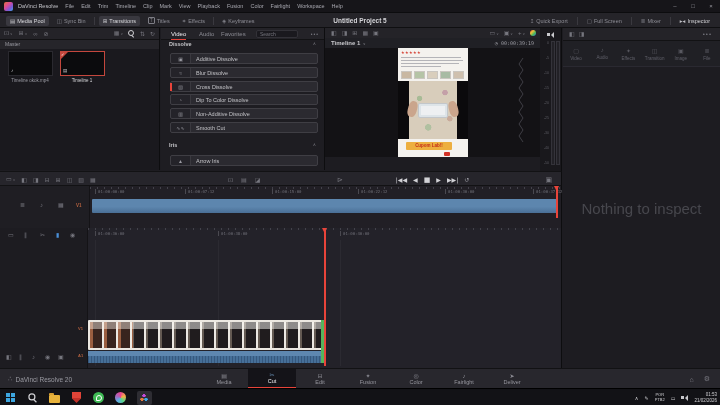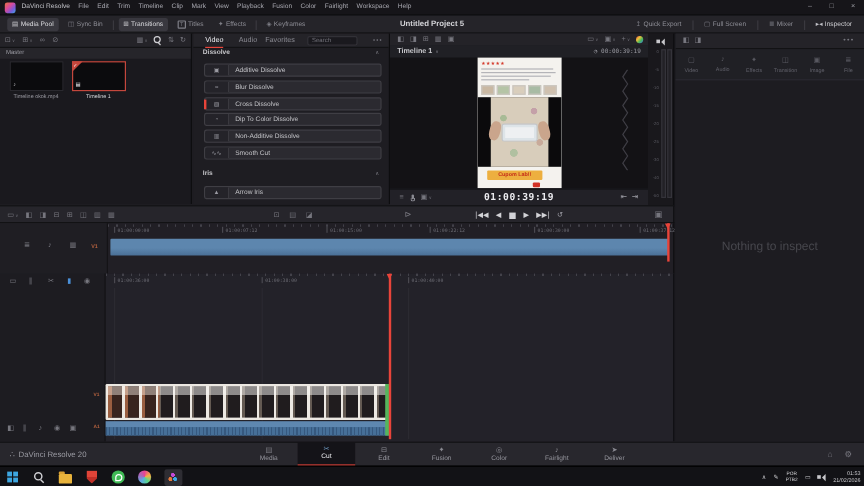--- a/index.html
+++ b/index.html
@@ -112,21 +112,21 @@
 
   
   .inspector{position:absolute;left:563px;top:28px;width:157px;height:340px;background:#1d1c21}
   .insp-head{position:absolute;left:0;top:0;width:100%;height:13px;background:#242328;border-bottom:1px solid #121214;
              display:flex;align-items:center}
   .insp-tabs{position:absolute;left:0;top:13px;width:100%;height:26px;background:#202025;
              border-bottom:1px solid #2a2931;display:flex}
   .insp-tab{flex:1;display:flex;flex-direction:column;align-items:center;justify-content:center;gap:2px}
   .insp-tab .ti{font-size:6px;color:#585860}
   .insp-tab .tl{font-size:4.5px;color:#60606a}
-  .insp-msg{position:absolute;left:0;right:0;top:172px;text-align:center;font-size:10px;color:#47474d}
+  .insp-msg{position:absolute;left:0;right:0;top:172px;text-align:center;font-size:15px;color:#47474d}
 
   
   .bandtools{position:absolute;left:0;top:171px;width:562px;height:15px;background:#26252b;
              border-top:1px solid #121214;border-bottom:1px solid #121214;border-right:1px solid #0d0d0f}
   .bt-left{position:absolute;left:6px;top:0;height:15px;display:flex;align-items:center;gap:6px}
   .bt-mid{position:absolute;left:228px;top:0;height:15px;display:flex;align-items:center;gap:8px}
   .transport{position:absolute;left:325px;top:0;width:237px;height:15px}
   .tp-center{position:absolute;left:0;right:22px;top:0;height:15px;display:flex;align-items:center;
              justify-content:center;gap:6px}
   .tp-center .pc{font-size:6px;color:#d2d2d6;font-family:"DejaVu Sans",sans-serif}
@@ -393,35 +393,20 @@
           <div class="pv-hand" style="left:51px;top:20px;transform:rotate(-15deg)"></div>
           <div class="pv-box"></div>
         </div>
         <div class="pv-promo">Cupom Lab!!</div>
         <div class="pv-reddot"></div>
       </div>
       <svg class="abs" style="right:14px;top:10px" width="10" height="84" viewBox="0 0 10 84">
         <polyline points="7,0 3,6 7,12 3,18 7,24 3,30 7,36 3,42 7,48 3,54 7,60 3,66 7,72 3,78 7,84" fill="none" stroke="#3f3e45" stroke-width="1"></polyline>
       </svg>
     </div>
-    <div class="v-tcrow">
-      <div class="tcrow-l">
-        <span class="ic">≡</span>
-        <span class="mic" style="width:4px;height:7px;position:relative;display:inline-block">
-          <span style="position:absolute;left:1px;top:0;width:2px;height:4px;background:#8a8a92;border-radius:1px"></span>
-          <span style="position:absolute;left:0;top:3px;width:4px;height:3px;border:1px solid #8a8a92;border-top:none;border-radius:0 0 3px 3px"></span>
-        </span>
-        <span class="ic"><span>▣</span><span class="chev">∨</span></span>
-      </div>
-      <span class="tc-main">01:00:39:19</span>
-      <div class="tcrow-r">
-        <span class="ic" style="font-size:6.5px;color:#9a9aa2">⇤</span>
-        <span class="ic" style="font-size:6.5px;color:#9a9aa2">⇥</span>
-      </div>
-    </div>
   </div>
 
   <div class="meter">
     <span class="spk abs" style="left:7px;top:3px"></span>
     <div class="mt-scale">
       <span>0</span>
         <span>-5</span>
       <span>-10</span>
         <span>-15</span>
       <span>-20</span>

